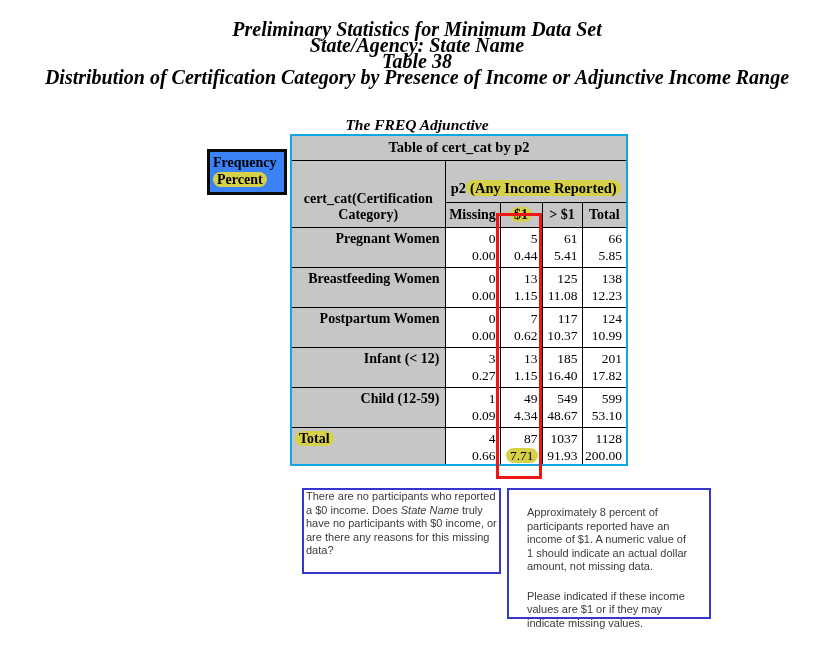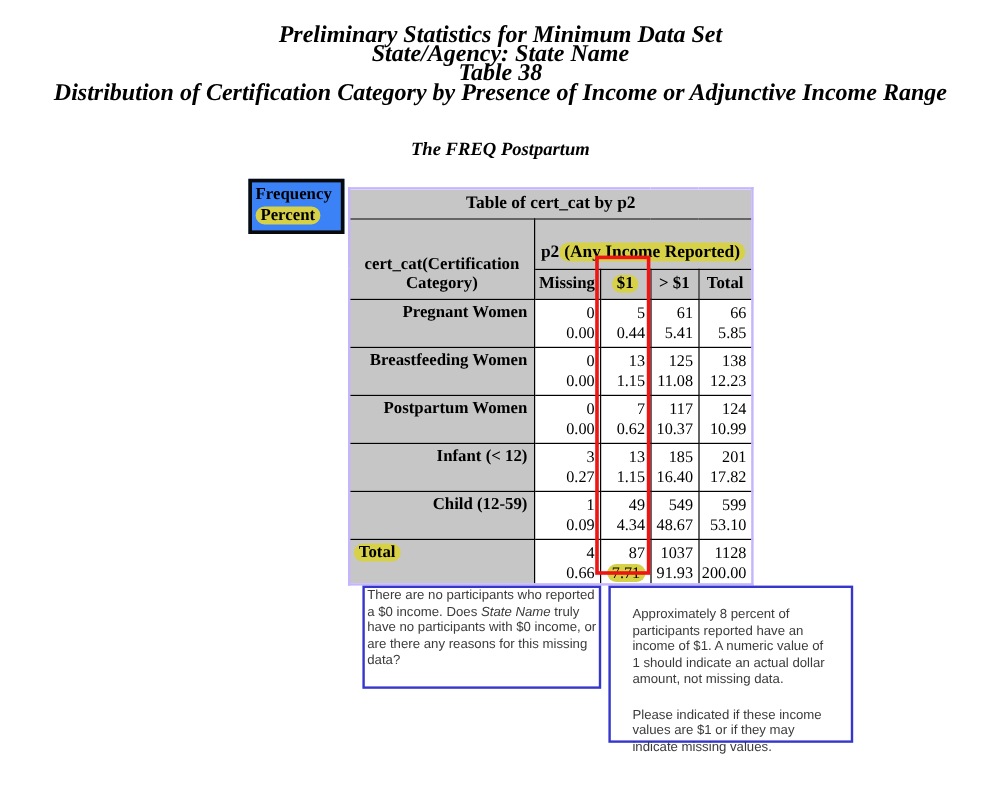--- a/index.html
+++ b/index.html
@@ -23,23 +23,23 @@
     position:absolute; left:207px; top:149px; width:68px; height:36px;
     background:#3b82f6; border:3px solid #0a0a0a;
     font-weight:bold; font-size:14px; line-height:17px; padding:2px 3px;
   }
 
   
   .hl { background:#d6d147; border-radius:8px; padding:0 4px; }
 
   
   .freq-table {
-    position:absolute; left:290px; top:156px;
+    position:absolute; left:290px; top:134px;
     border-collapse:collapse; table-layout:fixed;
-    background:#ffffff; border:2px solid #c4b5fd;
+    background:#ffffff; border:2px solid #0ea5e9;
     font-family:"Liberation Serif", serif;
   }
   .freq-table th, .freq-table td { border:1px solid #000; overflow:hidden; }
   .r-title  { height:25px; }
   .r-group  { height:42px;margin-top:20px; }
   .r-sub    { height:25px; }
   .data-row { height:40px; }
   .total-row{ height:37px; }
 
   .tbl-title-cell {
@@ -91,21 +91,21 @@
 
 <div class="page">
 
   <div class="title-block">
     <div>Preliminary Statistics for Minimum Data Set</div>
     <div>State/Agency: State Name</div>
     <div>Table 38</div>
     <div>Distribution of Certification Category by Presence of Income or Adjunctive Income Range</div>
   </div>
 
-  <div class="proc-title">The FREQ Postpartum</div>
+  <div class="proc-title">The FREQ Adjunctive</div>
 
   <div class="legend">
     <div>Frequency</div>
     <div><span class="hl">Percent</span></div>
   </div>
 
   <table class="freq-table">
     <colgroup>
       <col style="width:154px">
         <col style="width:55px">

